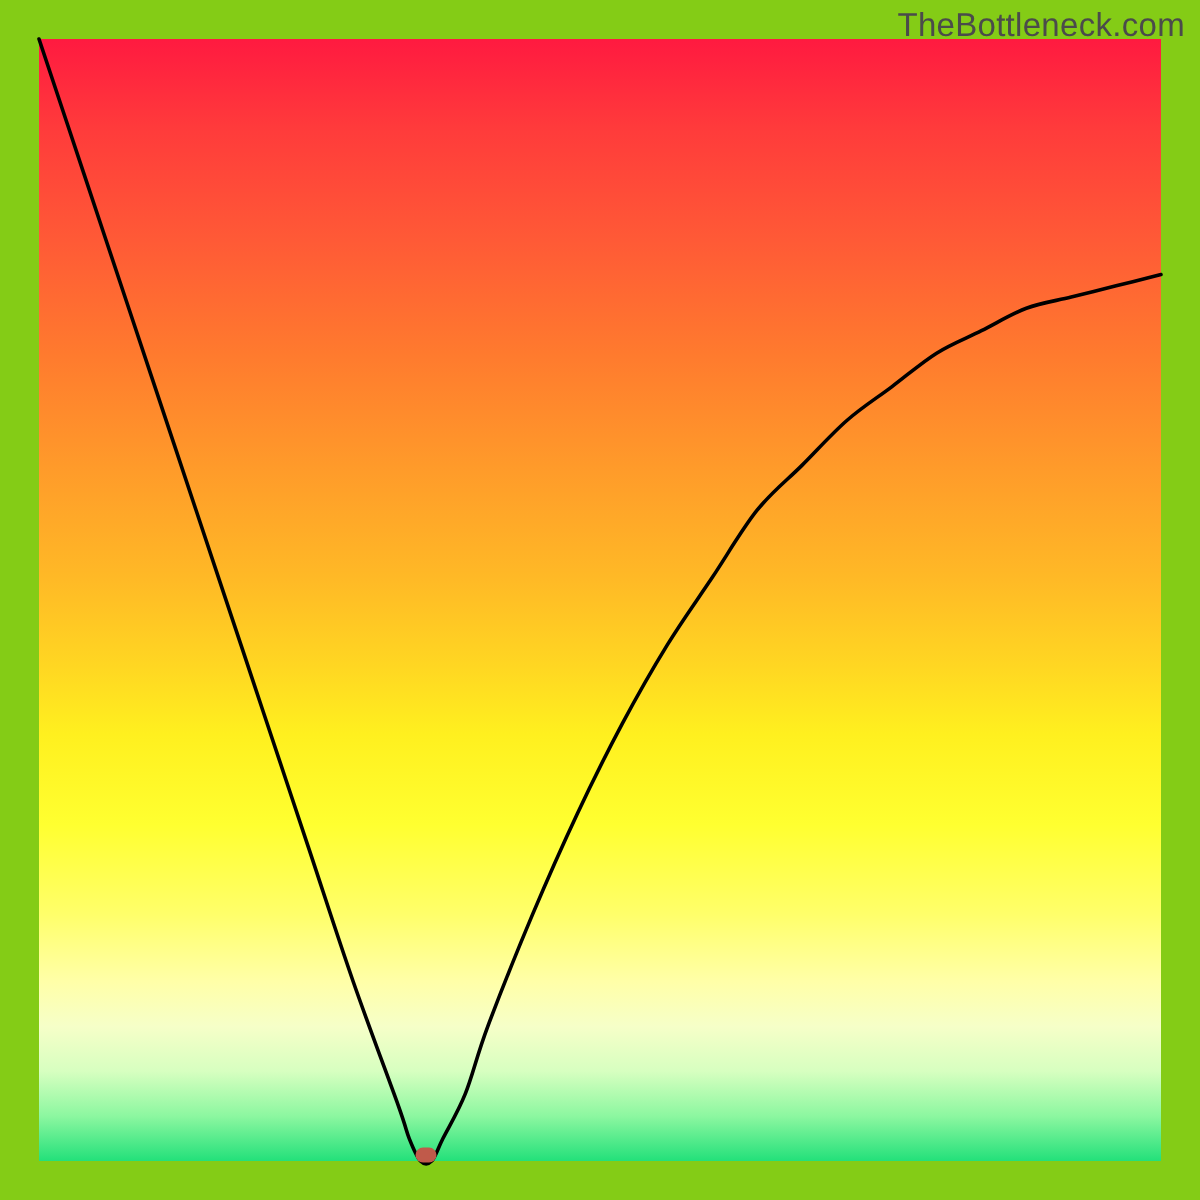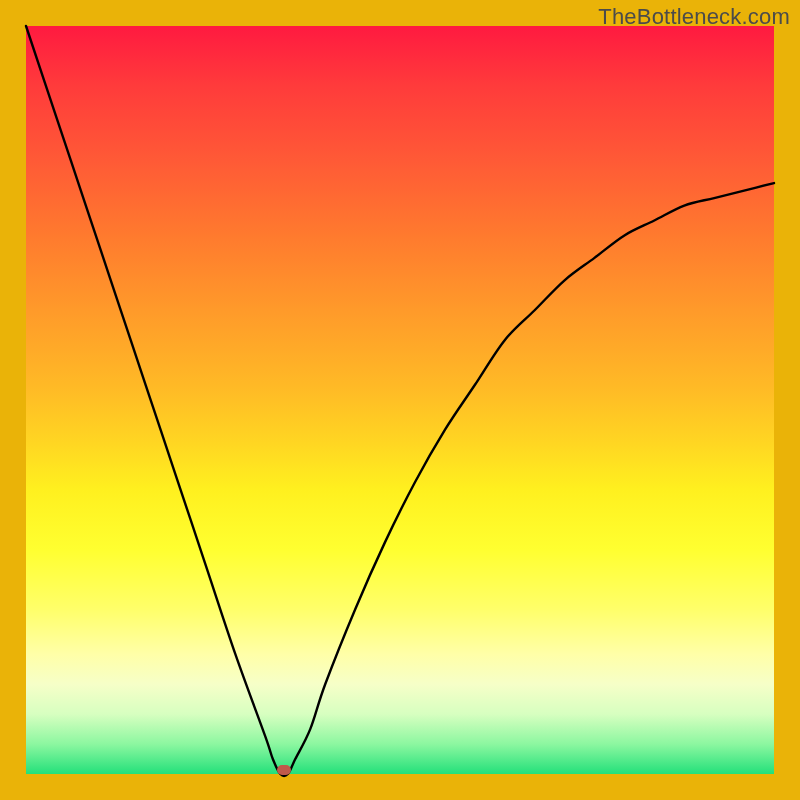--- a/index.html
+++ b/index.html
@@ -1,17 +1,17 @@
 <!DOCTYPE html>
 <html><head>
 <meta charset="utf-8">
 <style>
   * { margin: 0; padding: 0; box-sizing: border-box; }
   html, body { width: 800px; height: 800px; overflow: hidden; background: #000; font-family: Arial, Helvetica, sans-serif; }
-  .frame { position: relative; width: 800px; height: 800px; background: #eab308; }
+  .frame { position: relative; width: 800px; height: 800px; background: #84cc16; }
   .plot {
     position: absolute;
     left: 26px; top: 26px;
     width: 748px; height: 748px;
     background: linear-gradient(to bottom,
       #ff1a40 0%,
       #ff3b3b 8%,
       #ff5a36 18%,
       #ff7a2e 28%,
       #ff9a2a 38%,

